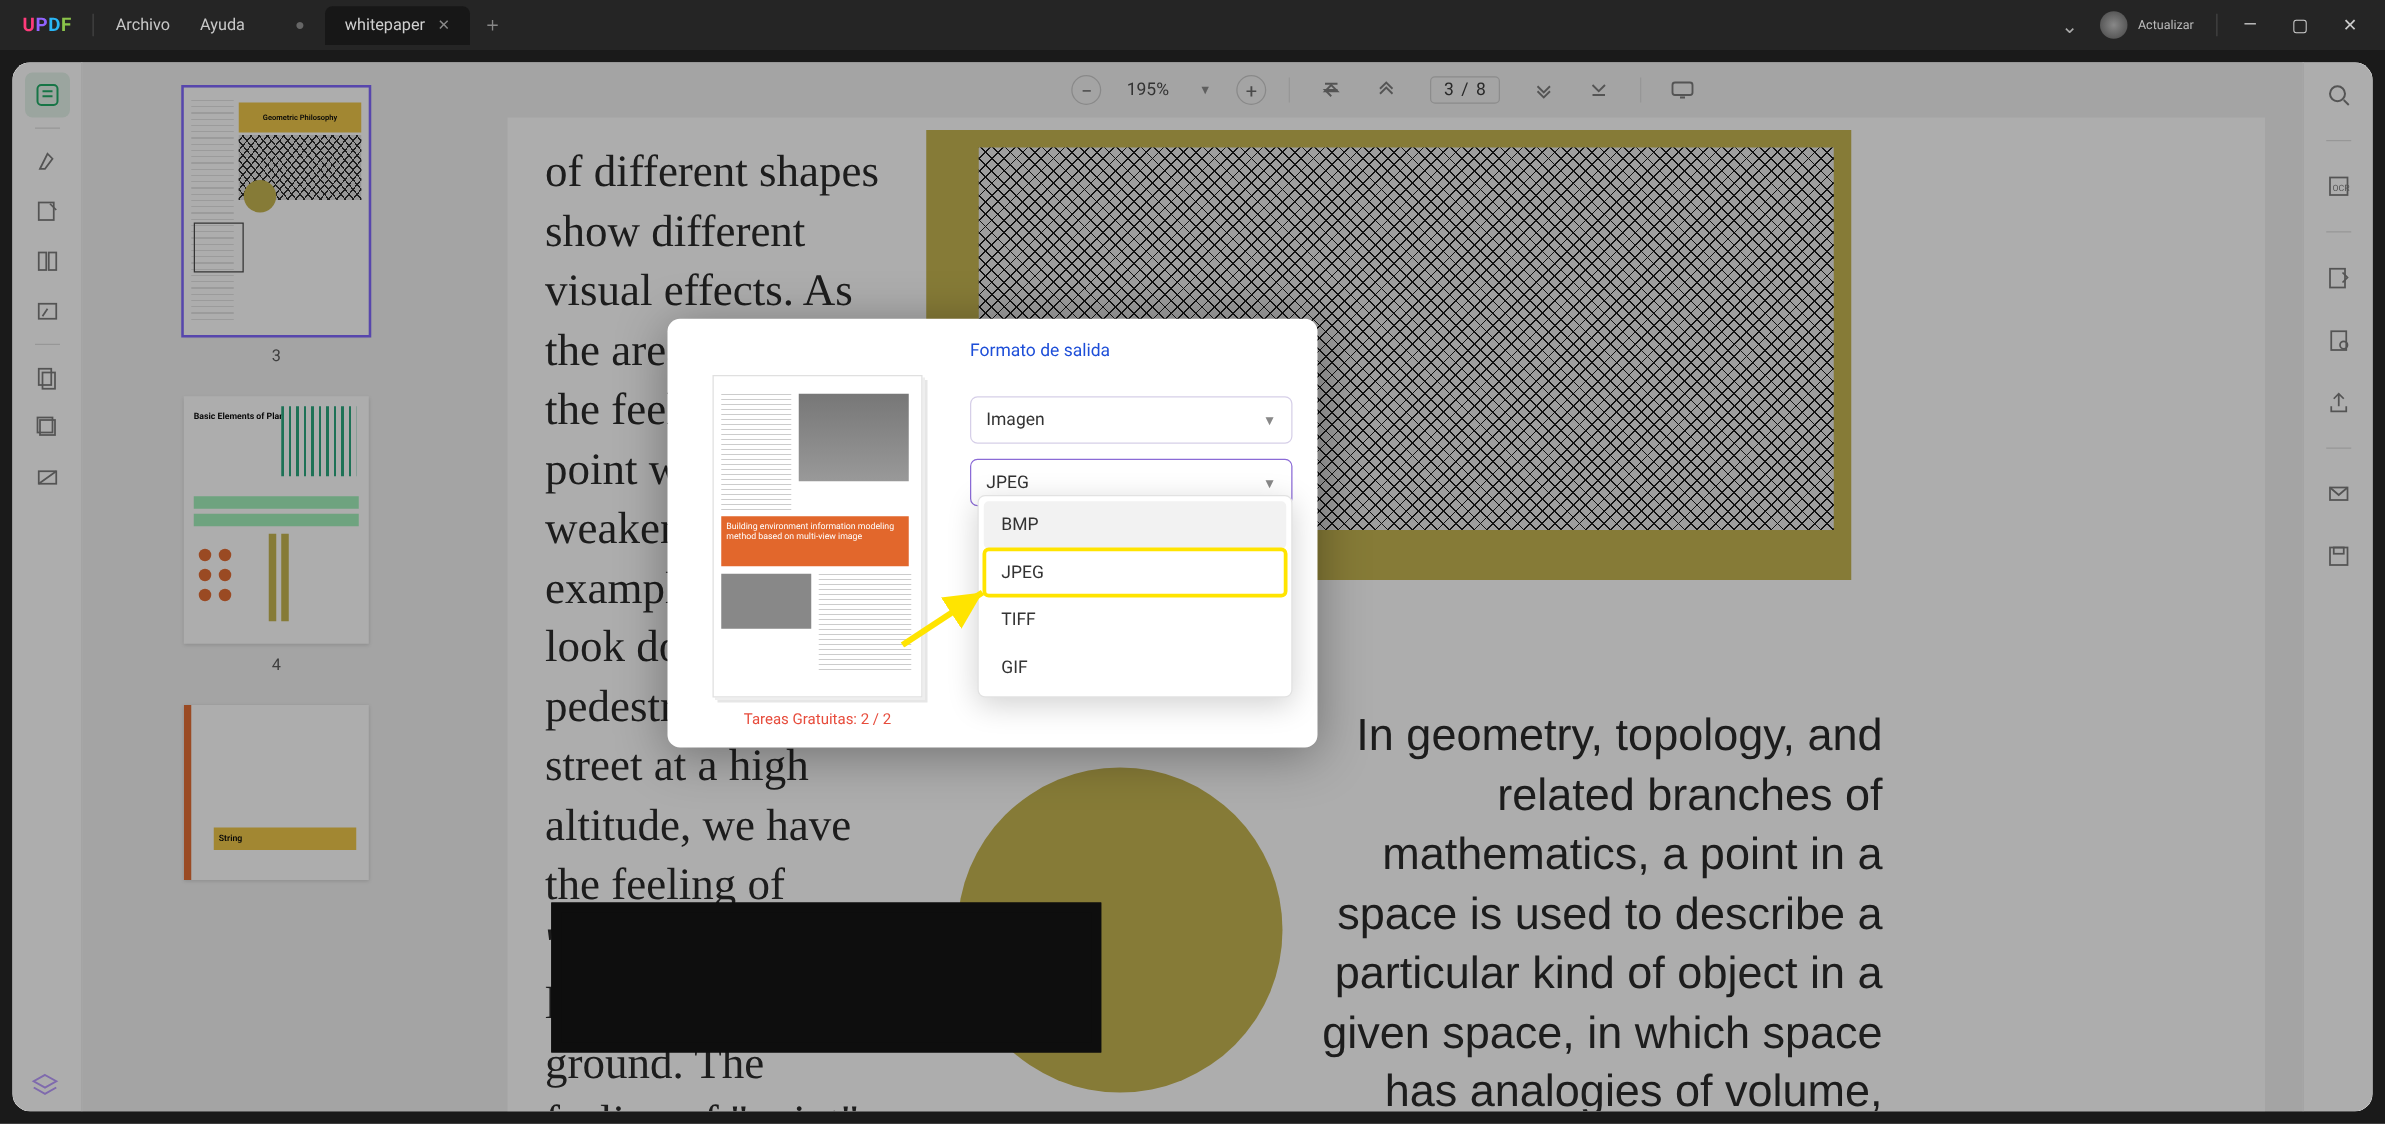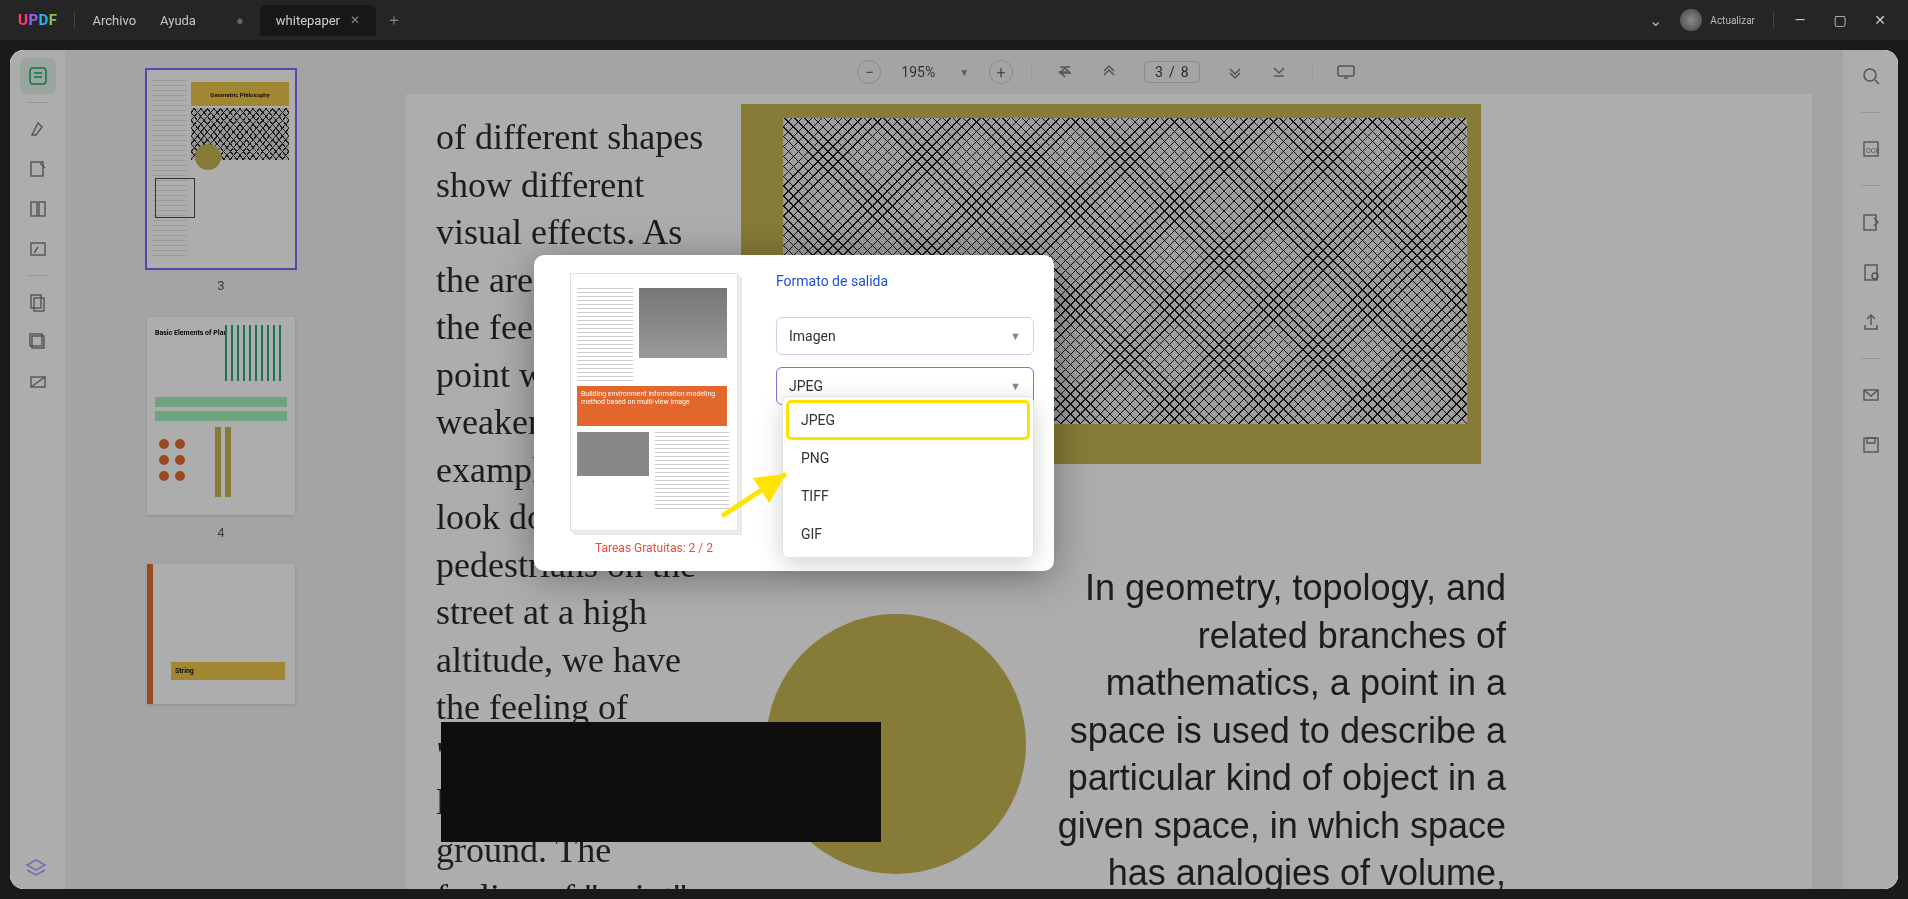--- a/index.html
+++ b/index.html
@@ -47,21 +47,21 @@
 .small-img { position: absolute; top: 628px; left: 35px; width: 440px; height: 120px; background: #0b0b0b; border: 8px solid #0b0b0b; }
 .page-text-right { position: absolute; top: 470px; left: 620px; width: 480px; font-size: 36px; line-height: 1.32; color: #222; text-align: right; font-family: Liberation Sans, sans-serif; }
 
 .right-tools { width: 56px; background: #fff; display: flex; flex-direction: column; align-items: center; padding-top: 8px; gap: 14px; border-left: 1px solid #eee; }
 .layers-btn { position: absolute; bottom: 8px; left: 14px; color: #b899ff; }
 
 .overlay { position: absolute; inset: 0; background: rgba(20,20,20,0.35); z-index: 5; border-radius: 14px; }
 
 .modal { position: absolute; top: 255px; left: 534px; width: 520px; background: #fff; border-radius: 10px; box-shadow: 0 6px 40px rgba(0,0,0,0.35); z-index: 10; display: flex; padding: 18px 20px 16px 20px; gap: 22px; }
 .modal-left { width: 200px; display: flex; flex-direction: column; align-items: center; }
-.preview { width: 168px; height: 258px; background: #fff; border: 1px solid #e0e0e0; box-shadow: 2px 2px 0 #eee, 4px 4px 0 #e6e6e6; position: relative; overflow: hidden; }
+.preview { width: 168px; height: 258px; background: #fff; border: 1px solid #e0e0e0; box-shadow: 2px 2px 0 #eee, 4px 4px 0 #e6e6e6; position: relative; overflow: hidden; margin-top: 27px; }
 .tareas { color: #e74c3c; font-size: 12px; margin-top: 10px; }
 .modal-right { flex: 1; }
 .label { font-size: 14px; color: #1d4ed8; margin-bottom: 28px; }
 .select { border: 1px solid #d6cfe8; border-radius: 6px; padding: 10px 12px; font-size: 14px; color: #333; display: flex; justify-content: space-between; align-items: center; margin-bottom: 12px; background: #fff; }
 .select.focus { border-color: #8b6bd6; }
 .select .chev { color: #888; font-size: 11px; }
 
 .dropdown { position: absolute; top: 396px; left: 782px; width: 252px; background: #fff; border: 1px solid #e2e2e2; border-radius: 6px; box-shadow: 0 6px 24px rgba(0,0,0,0.18); z-index: 12; padding: 4px; }
 .dd-item { padding: 11px 14px; font-size: 14px; color: #333; border-radius: 4px; }
 .dd-item.hover { background: #f2f2f2; }
@@ -341,22 +341,22 @@
       <span class="chev">▼</span>
     </div>
     <div class="select focus">
       <span>JPEG</span>
       <span class="chev">▼</span>
     </div>
   </div>
 </div>
 
 <div class="dropdown">
+  <div class="dd-item hover">BMP</div>
   <div class="dd-item selected">JPEG</div>
-  <div class="dd-item">PNG</div>
   <div class="dd-item">TIFF</div>
   <div class="dd-item">GIF</div>
 </div>
 
 <svg class="arrow-annot" viewBox="0 0 80 50">
   <defs>
       <marker id="ah" markerWidth="8" markerHeight="8" refX="6" refY="3" orient="auto">
         <path d="M0 0 L6 3 L0 6 Z" fill="#ffe400"></path>
       </marker>
     </defs>

